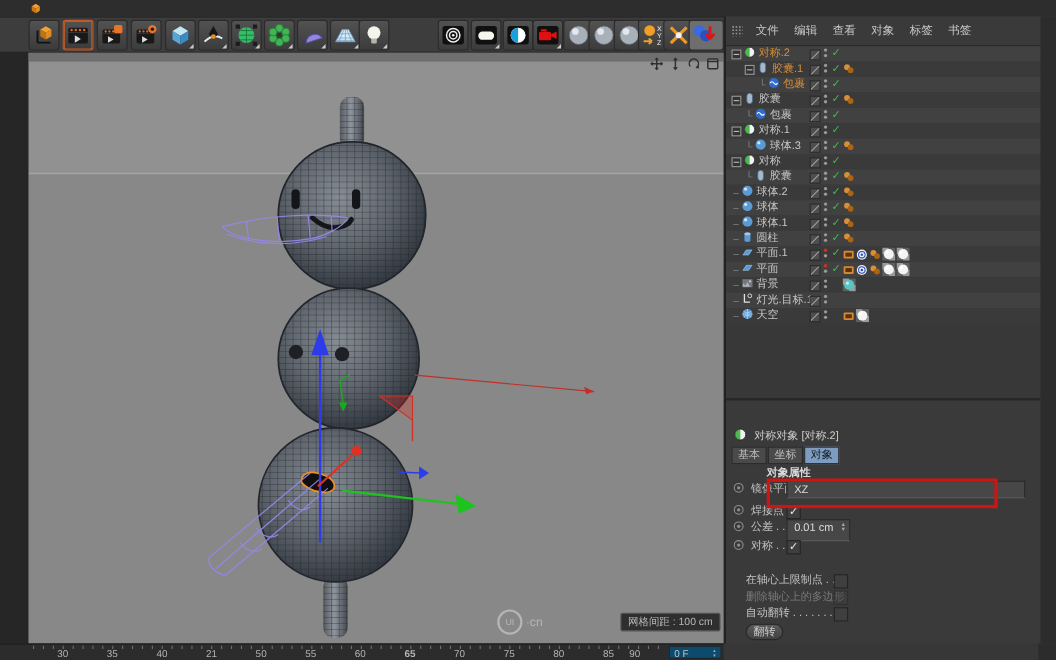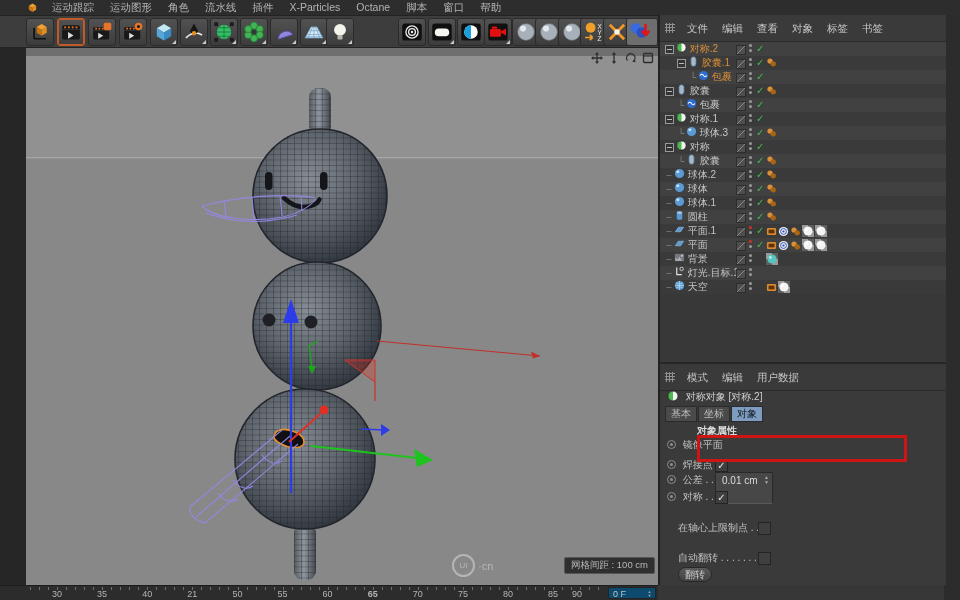--- a/index.html
+++ b/index.html
@@ -78,21 +78,20 @@
 </style>
 </head>
 <body>
 
 <div id="menubar" class="abs">
   <svg id="appcube" class="abs" viewBox="0 0 12 12">
       <path d="M2 4 l4-2.5 4 2.5 -4 2.5z" fill="#f0a030"></path>
       <path d="M2 4 v4.5 l4 2.5 v-4.5z" fill="#c87818"></path>
       <path d="M10 4 v4.5 l-4 2.5 v-4.5z" fill="#e8901f"></path>
     </svg>
-  <div id="mainmenu" class="abs"><span class="menu-item">运动跟踪</span><span class="menu-item">运动图形</span><span class="menu-item">角色</span><span class="menu-item">流水线</span><span class="menu-item">插件</span><span class="menu-item">X-Particles</span><span class="menu-item">Octane</span><span class="menu-item">脚本</span><span class="menu-item">窗口</span><span class="menu-item">帮助</span></div>
 </div>
 
 <div id="toolbar" class="abs">
     <div class="tbtn" style="left: 26px;">
       <svg viewBox="0 0 26 26">
         <path d="M6 21V8M6 21H20" stroke="#111" stroke-width="2" fill="none"></path>
         <path d="M9 7l6-3.5 6 3.5-6 3.5z" fill="#f2a232"></path>
         <path d="M9 7v7l6 3.5v-7z" fill="#c07414"></path>
         <path d="M21 7v7l-6 3.5v-7z" fill="#e08c1e"></path>
       </svg>
@@ -615,66 +614,69 @@
               <rect width="6" height="6" fill="#9a9a9a"></rect>
               <rect x="6" y="6" width="6" height="6" fill="#9a9a9a"></rect>
               <rect x="6" width="6" height="6" fill="#5e5e5e"></rect>
               <rect y="6" width="6" height="6" fill="#5e5e5e"></rect>
               <circle cx="6" cy="6" r="4.6" fill="#f4f4f4"></circle>
               <circle cx="4.4" cy="4.4" r="1.4" fill="#fff"></circle>
             </svg></span></span></div>
     </div>
 
   <div id="am">
-    <div class="panel-menu" style="top:0;background:#3a3a3a;">
-      <span class="drag-handle"></span>
-      <span id="ammenu"><span class="menu-item">模式</span><span class="menu-item">编辑</span><span class="menu-item">用户数据</span></span>
-    </div>
     <div class="am-title-row">
       <svg width="12" height="12" style="vertical-align:-2px;margin:0 4px 0 7px;" viewBox="0 0 12 12">
           <circle cx="6" cy="6" r="5" fill="#f2f2f2"></circle>
           <path d="M6 1 A5 5 0 0 0 6 11 Z" fill="#4db84d"></path>
           <circle cx="6" cy="6" r="5" fill="none" stroke="#222" stroke-width="0.8"></circle>
         </svg>
       <span>对称对象 [对称.2]</span>
     </div>
     <div style="position:absolute;left:5px;top:42px;" id="amtabs"><span class="tab">基本</span><span class="tab">坐标</span><span class="tab active">对象</span></div>
     <div class="am-row" style="top:60px;font-weight:bold;color:#d8d8d8;margin-left:32px;">
       <span style="margin-left:5px;">对象属性</span>
     </div>
 
     <div class="am-row" style="top:74px;">
       <span class="radio"></span>
       <span>镜像平面</span>
+      <div class="dd" style="left:55px;top:-1px;width:217px;height:16px;">
+        <span>XZ</span>
+      </div>
     </div>
 
     <div class="am-row" style="top:94px;">
       <span class="radio"></span>
       <span>焊接点 . .</span>
       <span class="checkbox" style="position:absolute;left:55px;top:1px;">✓</span>
     </div>
 
     <div class="am-row" style="top:109px;">
       <span class="radio"></span>
       <span>公差 . . .</span>
-      <div class="dd" style="left:55px;top:-1px;width:58px;height:32px;">
+      <div class="dd" style="left:55px;top:-1px;width:58px;height:20px;">
         <span>0.01 cm</span>
         <span class="stepper">▲<br>▼</span>
       </div>
     </div>
 
     <div class="am-row" style="top:126px;">
       <span class="radio"></span>
       <span>对称 . . .</span>
       <span class="checkbox" style="position:absolute;left:55px;top:1px;">✓</span>
     </div>
 
     <div class="am-row" style="top:157px;">
       <span style="margin-left:18px;">在轴心上限制点 . . .</span>
       <span class="checkbox" style="position:absolute;left:98px;top:1px;"></span>
+    </div>
+    <div class="am-row disabled" style="top:172px;">
+      <span style="margin-left:18px;">删除轴心上的多边形</span>
+      <span class="checkbox" style="position:absolute;left:98px;top:1px;opacity:0.45;"></span>
     </div>
     <div class="am-row" style="top:187px;">
       <span style="margin-left:18px;">自动翻转 . . . . . . . .</span>
       <span class="checkbox" style="position:absolute;left:98px;top:1px;"></span>
     </div>
     <div class="pill-btn" style="left:18px;top:203px;width:32px;height:13px;line-height:13px;">翻转</div>
   </div>
   <div id="rightstrip"></div>
 </div>
 

